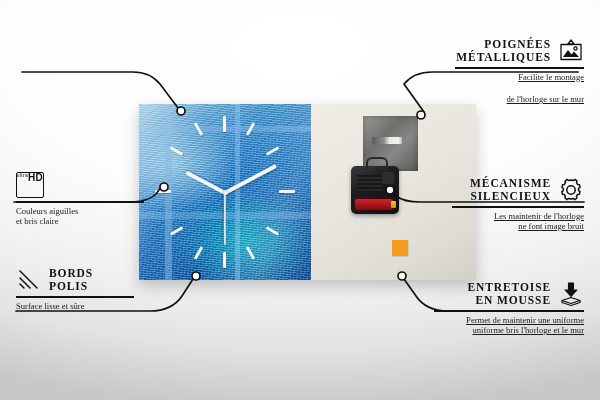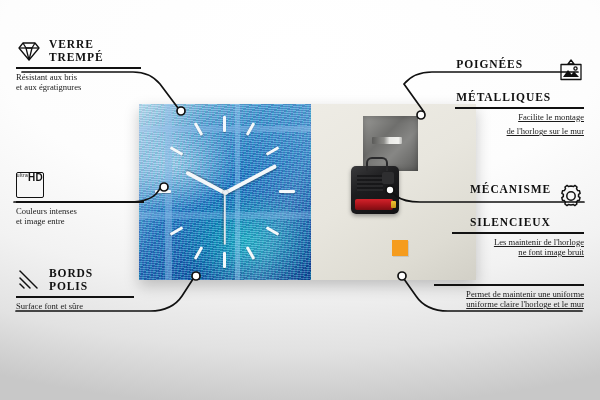--- a/index.html
+++ b/index.html
@@ -86,21 +86,21 @@
   .rule{height:1.6px;background:#111;margin-top:3px;}
   .sub{
     font-family:"Liberation Serif", serif;font-size:8.6px;color:#1b1b1b;
     line-height:10.6px;margin-top:3px;
   }
   .ico{width:26px;height:26px;flex:0 0 26px;display:block;}
   .left .head{justify-content:flex-start;}
   .left .title{text-align:left;}
   .left .sub{text-align:left;}
   .right .head{justify-content:flex-end;}
-  .right .title{margin-top:20px;}
+  .right .title{text-align:right;}
   .right .sub{text-align:right;text-decoration:underline;}
   svg{display:block;overflow:visible;}
   #wires{position:absolute;left:0;top:0;width:600px;height:400px;pointer-events:none;}
   .hdbox{
     width:26px;height:24px;border:1.6px solid #111;border-radius:2px;
     display:flex;flex-direction:row;align-items:flex-start;justify-content:center;
     font-family:"Liberation Sans", sans-serif;color:#111;flex:0 0 26px;
   }
   .hdbox .u{font-size:5px;line-height:5px;letter-spacing:.3px;}
   .hdbox .h{font-size:10px;line-height:10px;font-weight:bold;letter-spacing:.3px;}
@@ -170,110 +170,105 @@
     <g fill="#ffffff" stroke="#111111" stroke-width="1.7">
       <circle cx="181" cy="111" r="4"></circle>
       <circle cx="164" cy="187" r="4"></circle>
       <circle cx="196" cy="276" r="4"></circle>
       <circle cx="421" cy="115" r="4"></circle>
       <circle cx="390" cy="190" r="4"></circle>
       <circle cx="402" cy="276" r="4"></circle>
     </g>
   </svg>
 
-  <div class="callout left" style="left:16px;top:38px;width:125px;">
-    <div class="head">
-      <svg class="ico" viewBox="0 0 26 26">
-        <g fill="none" stroke="#111" stroke-width="1.3" stroke-linejoin="round">
-          <path d="M3,10 L7,5 L19,5 L23,10 L13,22 Z"></path>
-          <path d="M3,10 L23,10"></path>
-            <path d="M7,5 L10,10 L13,22"></path>
-            <path d="M19,5 L16,10 L13,22"></path>
-          <path d="M10,10 L16,10"></path>
-        </g>
-      </svg>
-      <div>
-        <div class="title">VERRE</div>
-        <div class="title">TREMPÉ</div>
-      </div>
-    </div>
-    <div class="rule" style="width:125px;"></div>
-    <div class="sub">Résistant aux bris</div>
-    <div class="sub" style="margin-top:0;">et aux égratignures</div>
-  </div>
 
   <div class="callout left" style="left:16px;top:172px;width:128px;">
     <div class="head">
       <div class="hdbox">
         <div class="u">ultra</div>
         <div class="h">HD</div>
       </div>
       <div>
       </div>
     </div>
     <div class="rule" style="width:128px;"></div>
-    <div class="sub">Couleurs intenses</div>
-    <div class="sub" style="margin-top:0;">et image entre</div>
+    <div class="sub">Couleurs aiguilles</div>
+    <div class="sub" style="margin-top:0;">et bris claire</div>
   </div>
 
   <div class="callout left" style="left:16px;top:267px;width:118px;">
     <div class="head">
       <svg class="ico" viewBox="0 0 26 26">
         <g fill="none" stroke="#111" stroke-width="1.5" stroke-linecap="round">
           <path d="M4,4 L21,21"></path>
             <path d="M4,11 L14,21"></path>
             <path d="M4,17 L8,21"></path>
         </g>
       </svg>
       <div>
         <div class="title">BORDS</div>
         <div class="title">POLIS</div>
       </div>
     </div>
     <div class="rule" style="width:118px;"></div>
-    <div class="sub">Surface font et sûre</div>
+    <div class="sub">Surface lisse et sûre</div>
   </div>
 
   <div class="callout right" style="left:455px;top:38px;width:129px;">
     <div class="head">
       <div>
         <div class="title">POIGNÉES</div>
         <div class="title">MÉTALLIQUES</div>
       </div>
       <svg class="ico" viewBox="0 0 26 26">
         <g fill="none" stroke="#111" stroke-width="1.3" stroke-linejoin="round">
           <path d="M13,2 L10,6 L16,6 Z"></path>
           <rect x="3" y="6.5" width="20" height="15"></rect>
           <path d="M5,19 L10,12 L13.5,16.5 L16,13.5 L21,19 Z" fill="#111" stroke="none"></path>
           <circle cx="17.5" cy="10.5" r="1.6"></circle>
         </g>
       </svg>
     </div>
     <div class="rule" style="width:129px;"></div>
     <div class="sub">Facilite le montage</div>
-    <div class="sub" style="margin-top:4px;">de l'horloge sur le mur</div>
-  </div>
-
-  <div class="callout right" style="left:452px;top:163px;width:132px;">
+    <div class="sub" style="margin-top:12px;">de l'horloge sur le mur</div>
+  </div>
+
+  <div class="callout right" style="left:452px;top:177px;width:132px;">
     <div class="head">
       <div>
         <div class="title">MÉCANISME</div>
         <div class="title">SILENCIEUX</div>
       </div>
       <svg class="ico" viewBox="0 0 26 26">
         <g fill="none" stroke="#111" stroke-width="1.5" stroke-linejoin="round">
           <path d="M13,3 l2.6,.5 1.3,-1.1 2.1,1.6 -.5,1.7 1.2,1.9 1.8,.2 .6,2.6 -1.5,1 -.1,2.2 1.5,1 -.6,2.6 -1.8,.2 -1.2,1.9 .5,1.7 -2.1,1.6 -1.3,-1.1 -2.6,.5 -2.6,-.5 -1.3,1.1 -2.1,-1.6 .5,-1.7 -1.2,-1.9 -1.8,-.2 -.6,-2.6 1.5,-1 .1,-2.2 -1.5,-1 .6,-2.6 1.8,-.2 1.2,-1.9 -.5,-1.7 2.1,-1.6 1.3,1.1 Z"></path>
           <circle cx="13" cy="13" r="4.2"></circle>
         </g>
       </svg>
     </div>
     <div class="rule" style="width:132px;"></div>
     <div class="sub">Les maintenir de l'horloge</div>
     <div class="sub" style="margin-top:0;">ne font image bruit</div>
   </div>
 
   <div class="callout right" style="left:434px;top:281px;width:150px;">
+    <div class="head">
+      <div>
+        <div class="title">ENTRETOISE</div>
+        <div class="title">EN MOUSSE</div>
+      </div>
+      <svg class="ico" viewBox="0 0 26 26">
+        <g fill="#111" stroke="#111" stroke-width="1.1" stroke-linejoin="round">
+          <path d="M10.5,2 h5 v7 h3.5 L13,15.5 L7,9 h3.5 Z"></path>
+        </g>
+        <g fill="none" stroke="#111" stroke-width="1.2" stroke-linejoin="round">
+          <path d="M13,16.5 L22,19.5 L13,22.5 L4,19.5 Z"></path>
+          <path d="M4,19.5 v2 L13,24.5 L22,21.5 v-2"></path>
+        </g>
+      </svg>
+    </div>
     <div class="rule" style="width:150px;"></div>
     <div class="sub">Permet de maintenir une uniforme</div>
-    <div class="sub" style="margin-top:0;">uniforme claire l'horloge et le mur</div>
+    <div class="sub" style="margin-top:0;">uniforme bris l'horloge et le mur</div>
   </div>
 
 </div>
 
 </body></html>

